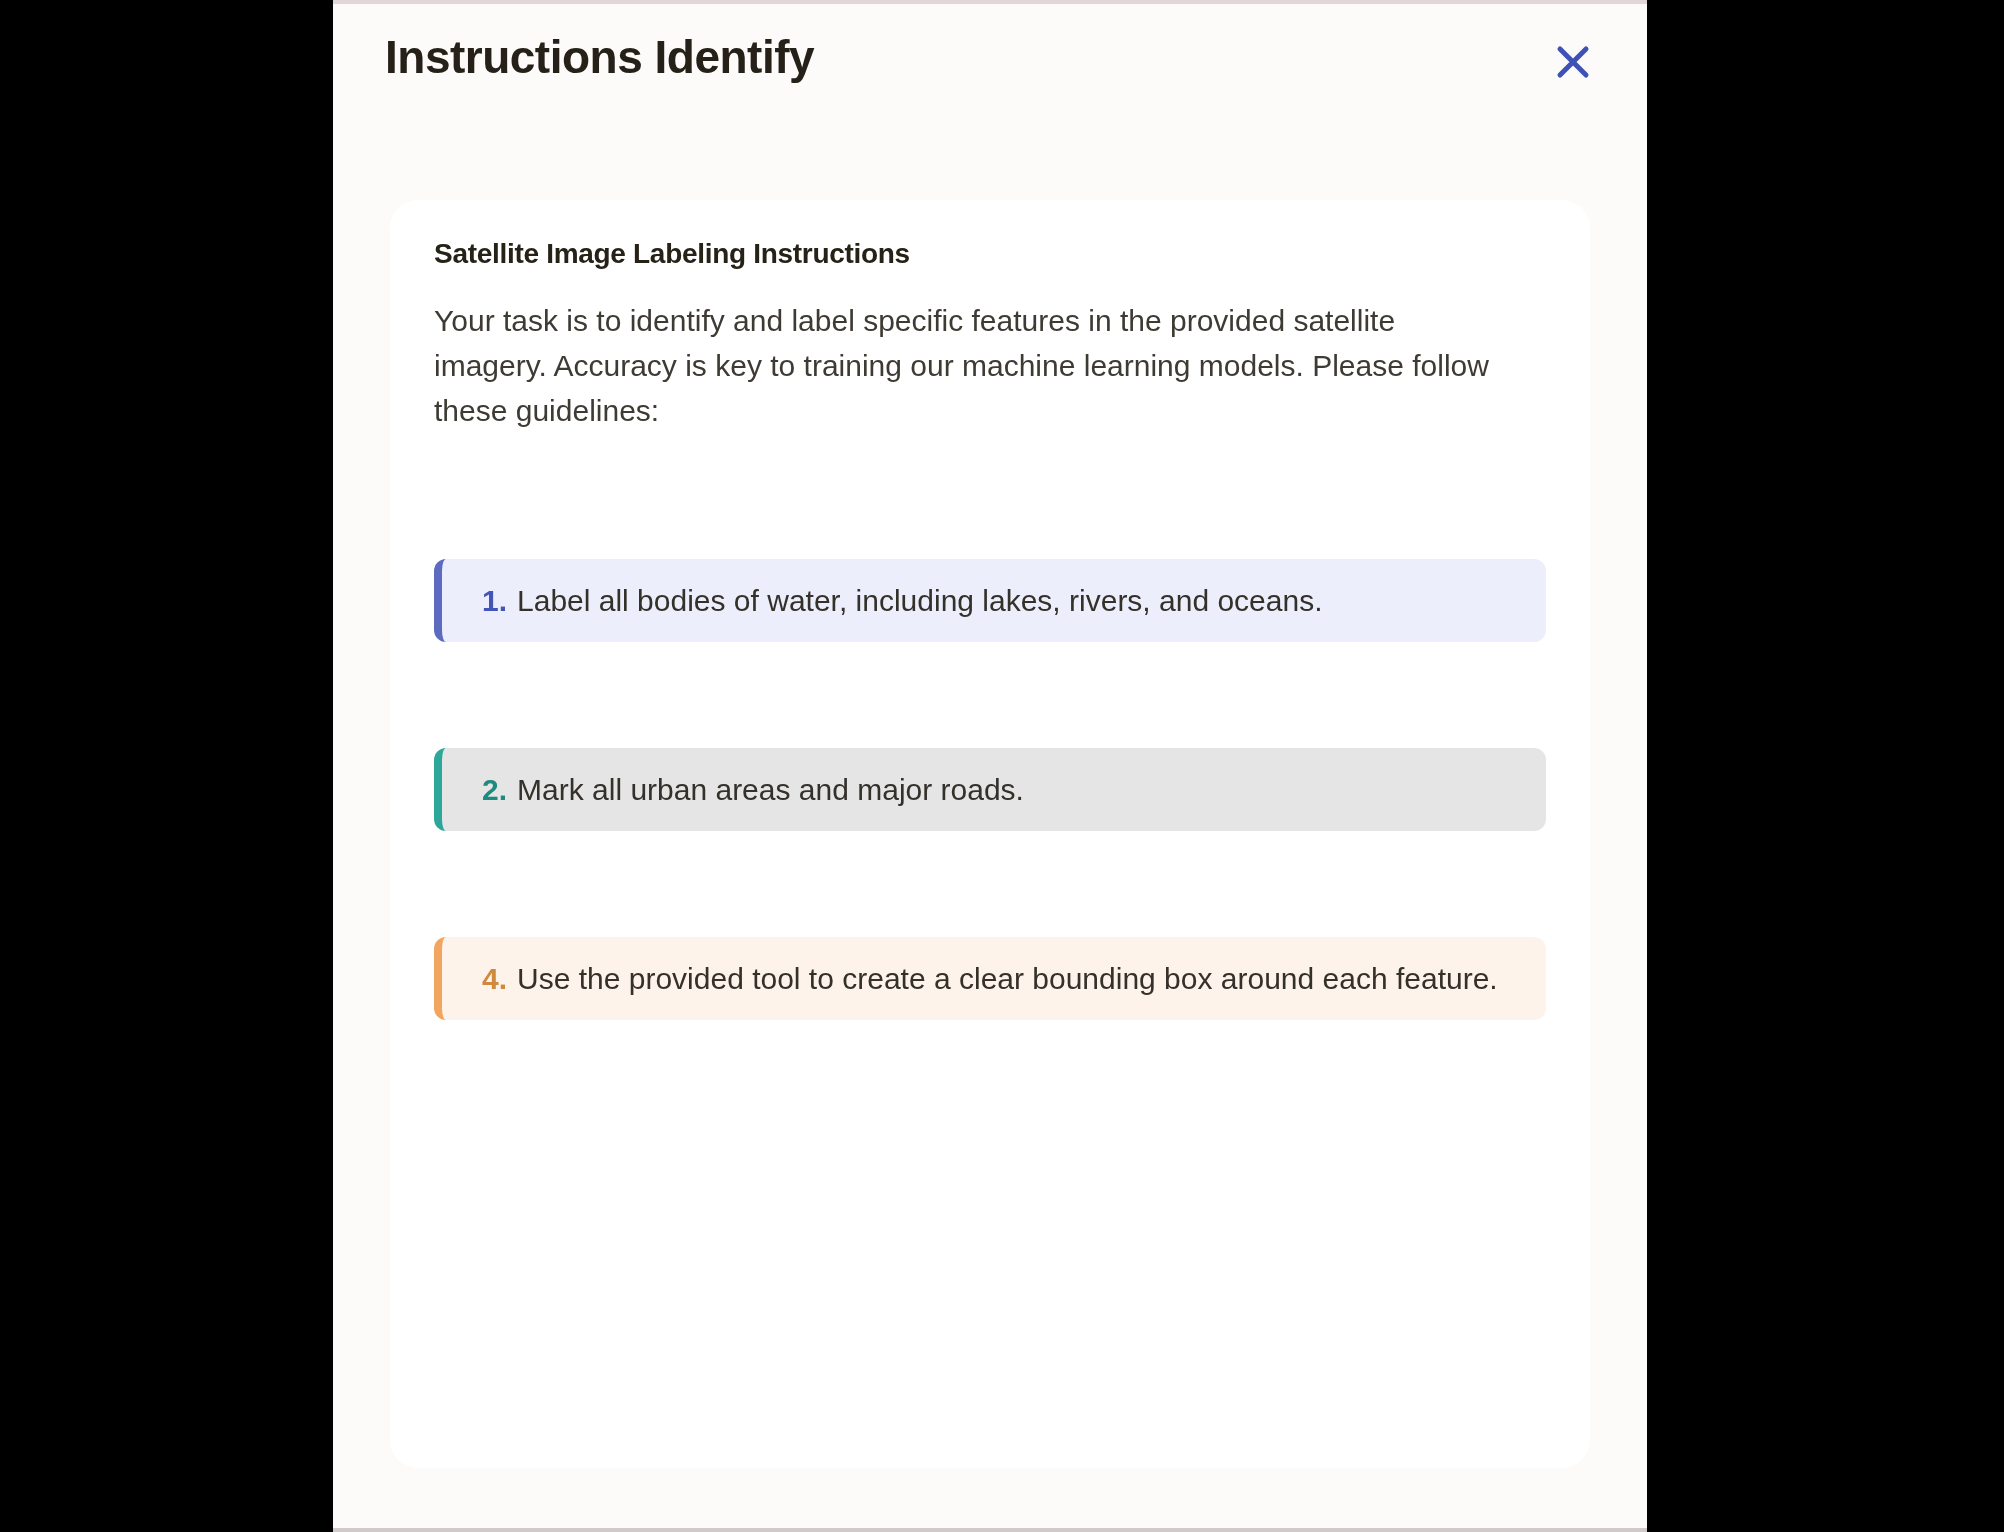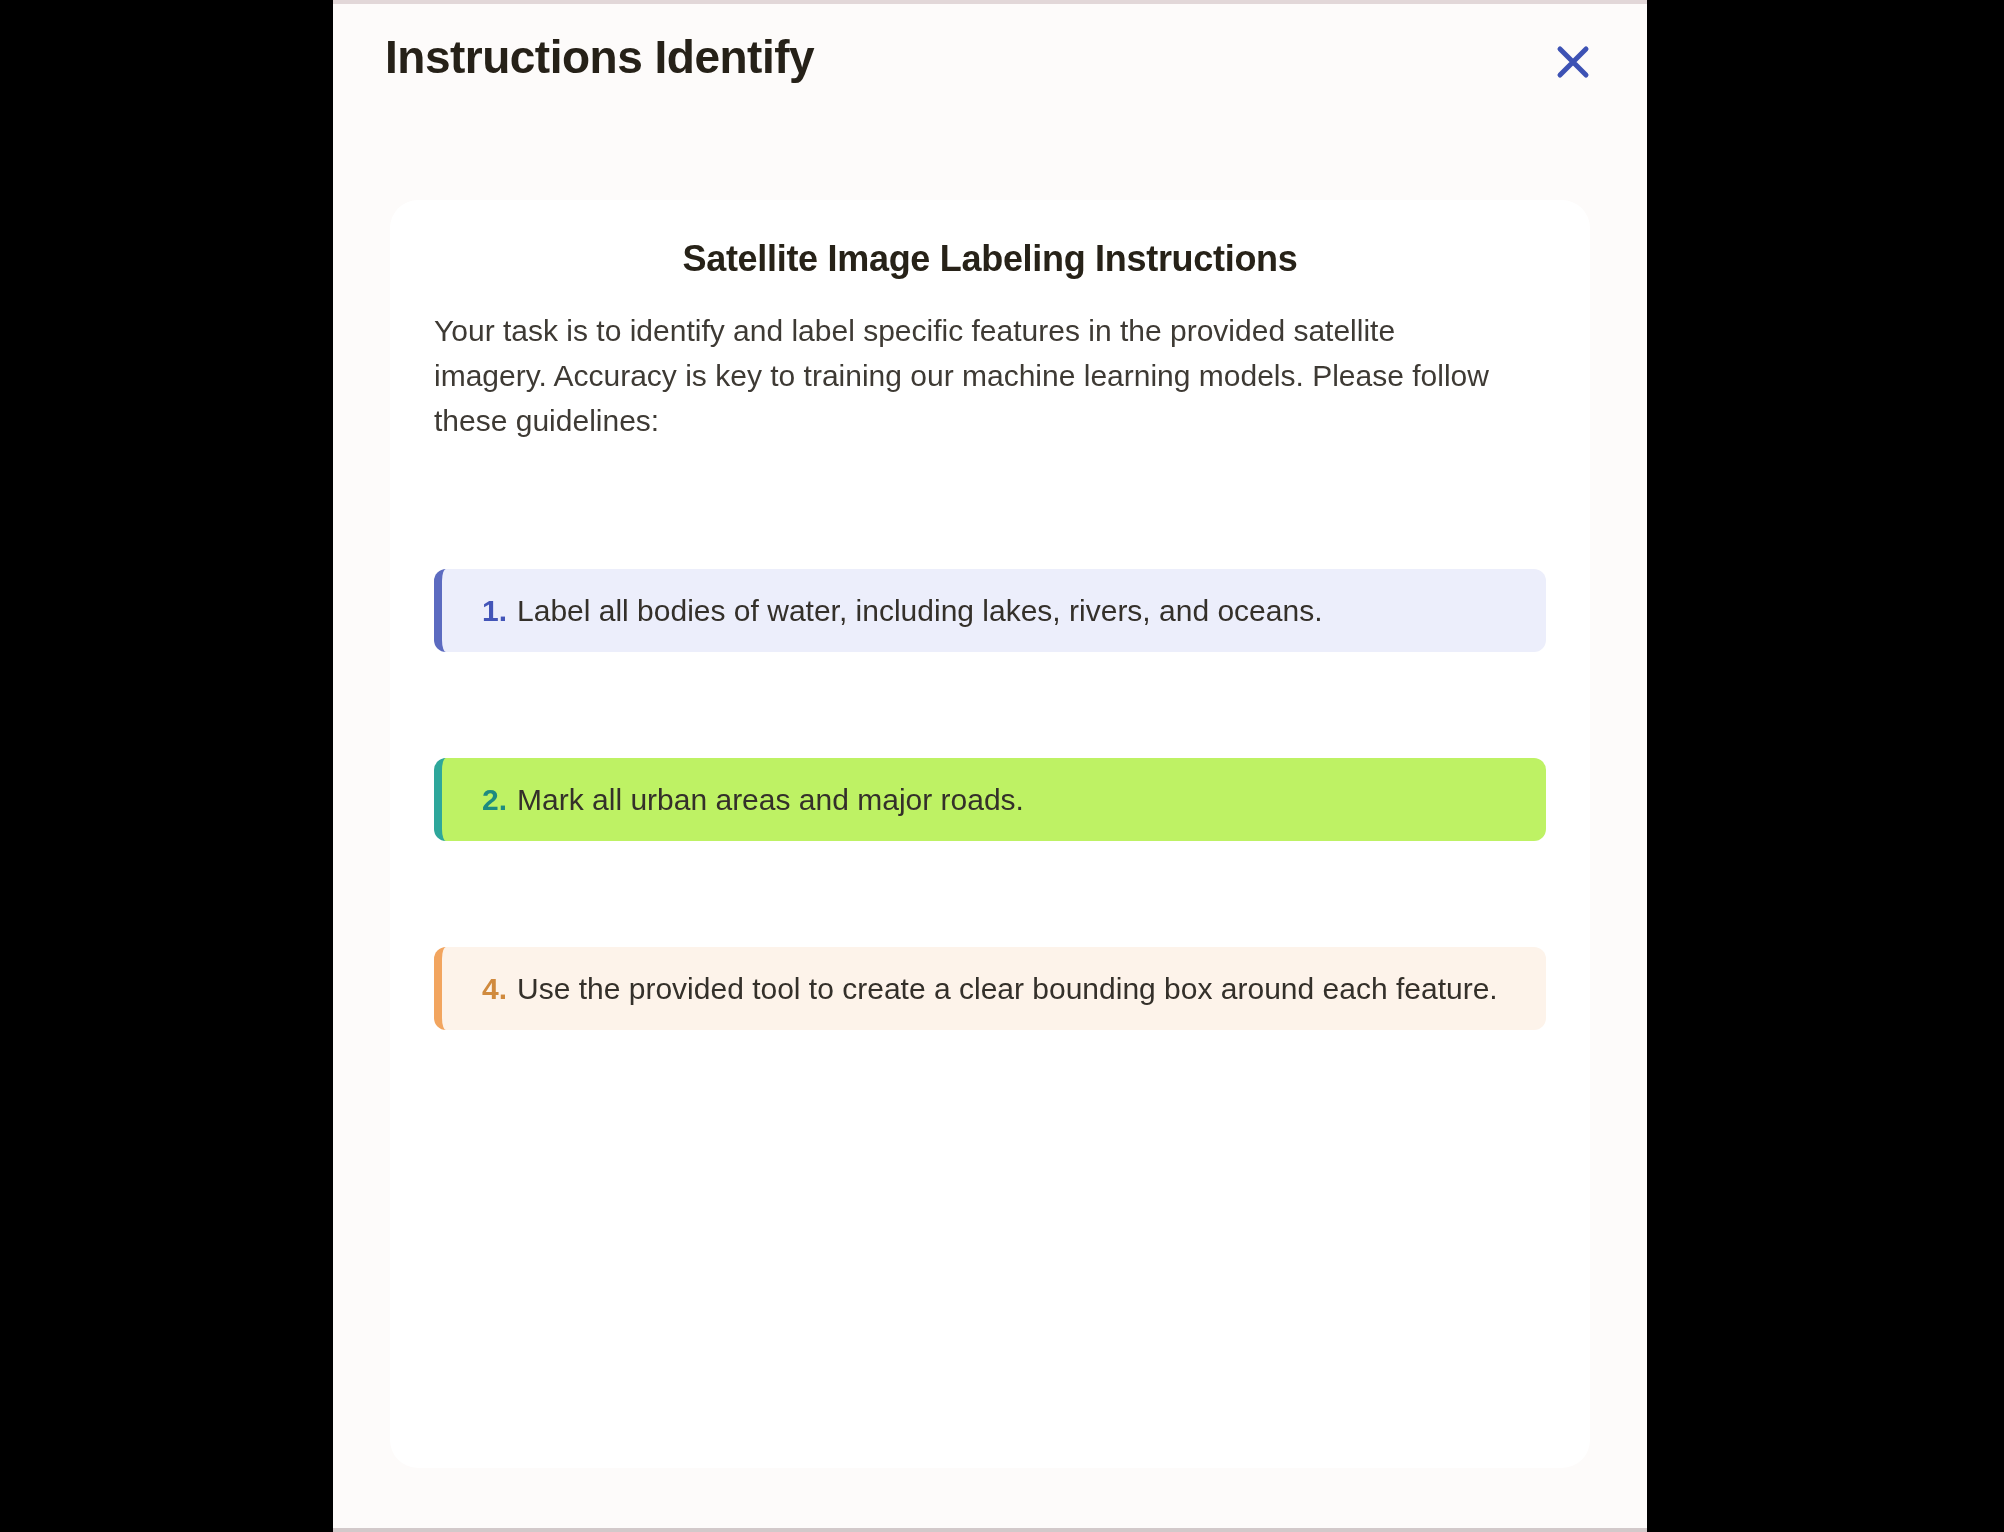--- a/index.html
+++ b/index.html
@@ -43,22 +43,22 @@
     margin:96px auto 0 auto;
     width:1200px;
     height:1268px;
     background:#FFFFFF;
     border-radius:28px;
     box-sizing:border-box;
     padding:38px 44px;
   }
   .card-heading{
     margin:0;
-    text-align:center;
-    font-size:36px;
+    text-align:left;
+    font-size:28px;
     font-weight:700;
     letter-spacing:-0.3px;
     color:#272218;
   }
   .card-intro{
     margin:28px 0 16px 0;
     max-width:1070px;
     font-size:30px;
     line-height:45px;
     color:#3E3A34;
@@ -97,21 +97,21 @@
   </div>
 
   <div class="card">
     <h2 class="card-heading">Satellite Image Labeling Instructions</h2>
     <p class="card-intro">Your task is to identify and label specific features in the provided satellite imagery. Accuracy is key to training our machine learning models. Please follow these guidelines:</p>
 
     <div class="items">
       <div class="item" style="background: rgb(236, 238, 251); border-left-color: rgb(92, 107, 192);">
         <span class="num" style="color: rgb(67, 85, 184);">1.</span><span>Label all bodies of water, including lakes, rivers, and oceans.</span>
       </div>
-      <div class="item" style="background: #bef264; border-left-color: rgb(46, 167, 155);">
+      <div class="item" style="background: #e5e5e5; border-left-color: rgb(46, 167, 155);">
         <span class="num" style="color: rgb(30, 139, 128);">2.</span><span>Mark all urban areas and major roads.</span>
       </div>
       <div class="item" style="background: rgb(253, 243, 234); border-left-color: rgb(242, 165, 95);">
         <span class="num" style="color: rgb(208, 138, 62);">4.</span><span>Use the provided tool to create a clear bounding box around each feature.</span>
       </div>
     </div>
   </div>
 </div>
 
 </body></html>

